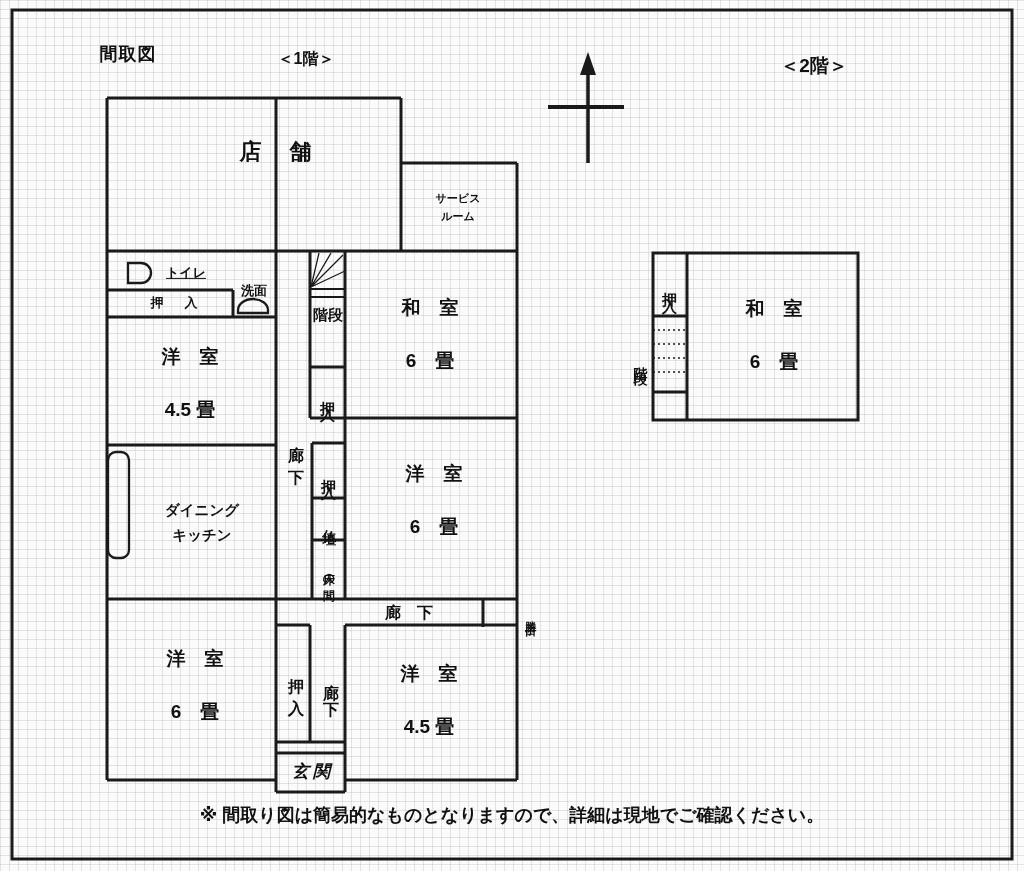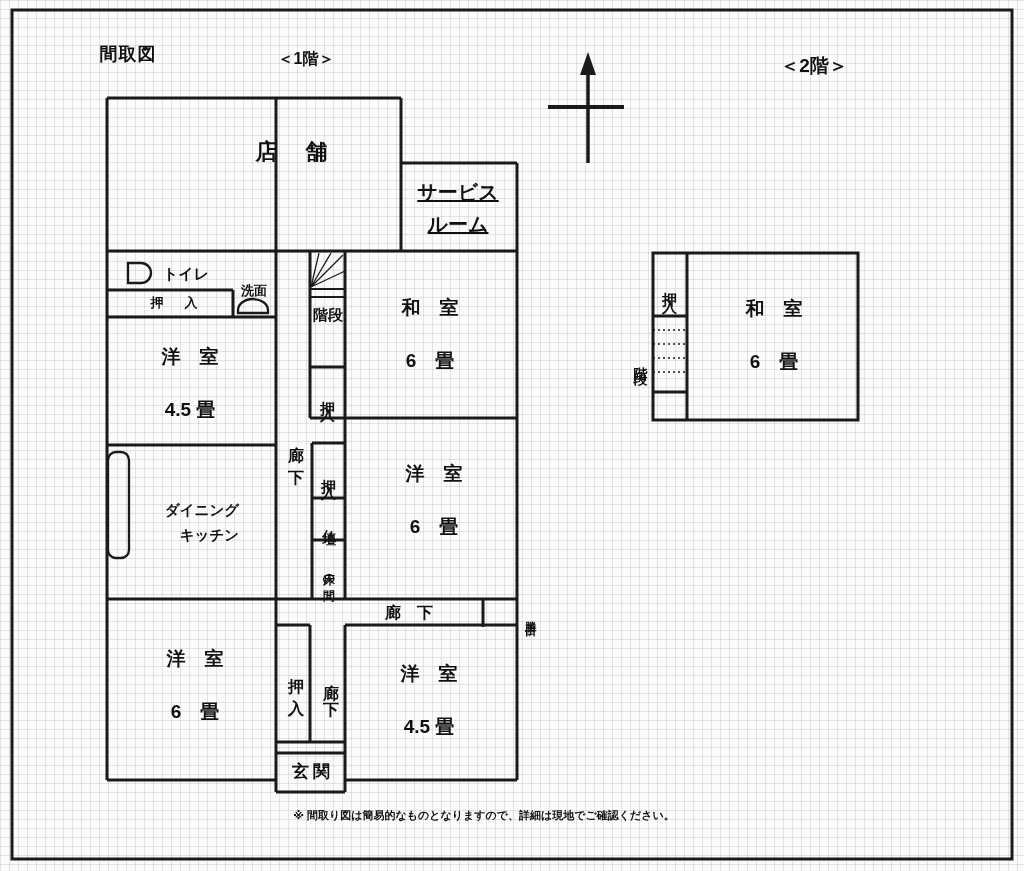--- a/index.html
+++ b/index.html
@@ -61,31 +61,31 @@
 
     <path d="M128,283 v-20 h13 a10,10 0 0 1 0,20 z" fill="#fff" class="w" stroke-width="2.3"></path>
     <path d="M238,313 v-3 a15,11 0 0 1 30,0 v3 z" fill="#fff" class="w" stroke-width="2.3"></path>
     <rect x="108" y="452" width="21" height="106" rx="8" fill="#fff" class="w" stroke-width="2.3"></rect>
   </svg>
 
   <div class="lbl" style="left:92px;top:55px;font-size:18px;letter-spacing:1px;margin-left:36px;">間取図</div>
   <div class="lbl" style="left:306px;top:59px;font-size:16px;">＜1階＞</div>
   <div class="lbl" style="left:767px;top:66px;font-size:19px;margin-left:47px;">＜2階＞</div>
 
-  <div class="lbl" style="left:277px;top:152px;font-size:22px;letter-spacing:3px;margin-left:16px;">店　舗</div>
-  <div class="lbl" style="left:458px;top:208px;font-size:20px;line-height:1.6;text-decoration:underline;">サービス
+  <div class="lbl" style="left:277px;top:152px;font-size:22px;letter-spacing:3px;">店　舗</div>
+  <div class="lbl" style="left:458px;top:208px;font-size:11px;line-height:1.6;">サービス
 ルーム</div>
-  <div class="lbl" style="left:186px;top:273px;font-size:15px;">トイレ</div>
+  <div class="lbl" style="left:186px;top:273px;font-size:13px;text-decoration:underline;">トイレ</div>
   <div class="lbl" style="left:176px;top:303px;font-size:13px;letter-spacing:4px;">押　入</div>
   <div class="lbl" style="left:254px;top:291px;font-size:13px;">洗面</div>
 
   <div class="lbl" style="left:190px;top:384px;font-size:19px;"><span>洋　室</span><br>
        <span>4.5 畳</span></div>
 
-  <div class="lbl" style="left:202px;top:523px;font-size:14.5px;line-height:1.75;text-align:right;">ダイニング
+  <div class="lbl" style="left:202px;top:523px;font-size:14.5px;line-height:1.75;">ダイニング
 キッチン</div>
 
   <div class="lbl" style="left:195px;top:686px;font-size:19px;"><span>洋　室</span><br>
        <span>6　畳</span></div>
 
   <div class="lbl" style="left:430px;top:335px;font-size:19px;"><span>和　室</span><br>
        <span>6　畳</span></div>
 
   <div class="lbl" style="left:434px;top:501px;font-size:19px;"><span>洋　室</span><br>
        <span>6　畳</span></div>
@@ -96,22 +96,22 @@
   <div class="lbl" style="left:328px;top:314px;font-size:15px;">階段</div>
   <div class="lbl vert" style="left:328px;top:394px;font-size:15px;letter-spacing:5px;">押入</div>
   <div class="lbl vert" style="left:296px;top:458px;font-size:16px;letter-spacing:26px;">廊下</div>
   <div class="lbl vert" style="left:329px;top:472px;font-size:15px;letter-spacing:5px;">押入</div>
   <div class="lbl vert" style="left:329px;top:521px;font-size:13.5px;letter-spacing:3px;">仏壇</div>
   <div class="lbl vert" style="left:329px;top:573px;font-size:12px;letter-spacing:2px;">床の間</div>
   <div class="lbl vert" style="left:296px;top:687px;font-size:16px;letter-spacing:22px;">押入</div>
   <div class="lbl vert" style="left:331px;top:690px;font-size:16px;letter-spacing:20px;">廊下</div>
   <div class="lbl" style="left:409px;top:613px;font-size:16px;">廊　下</div>
   <div class="lbl vert" style="left:530px;top:616px;font-size:11.5px;letter-spacing:3px;">勝手口</div>
-  <div class="lbl" style="left:313px;top:772px;font-size:17px;letter-spacing:4px;">玄関</div>
+  <div class="lbl" style="left:313px;top:772px;font-size:17px;letter-spacing:4px;font-style:italic;">玄関</div>
 
   <div class="lbl vert" style="left:670px;top:286px;font-size:15px;letter-spacing:6px;">押入</div>
   <div class="lbl vert" style="left:641px;top:361px;font-size:14px;letter-spacing:5px;">階段</div>
   <div class="lbl" style="left:774px;top:336px;font-size:19px;"><span>和　室</span><br>
        <span>6　畳</span></div>
 
-  <div class="lbl" style="left:484px;top:816px;font-size:11px;font-weight:bold;width:820px;">※ 間取り図は簡易的なものとなりますので、詳細は現地でご確認ください。</div>
+  <div class="lbl" style="left:512px;top:816px;font-size:18px;font-weight:bold;width:820px;">※ 間取り図は簡易的なものとなりますので、詳細は現地でご確認ください。</div>
 
 </div>
 
 </body></html>

